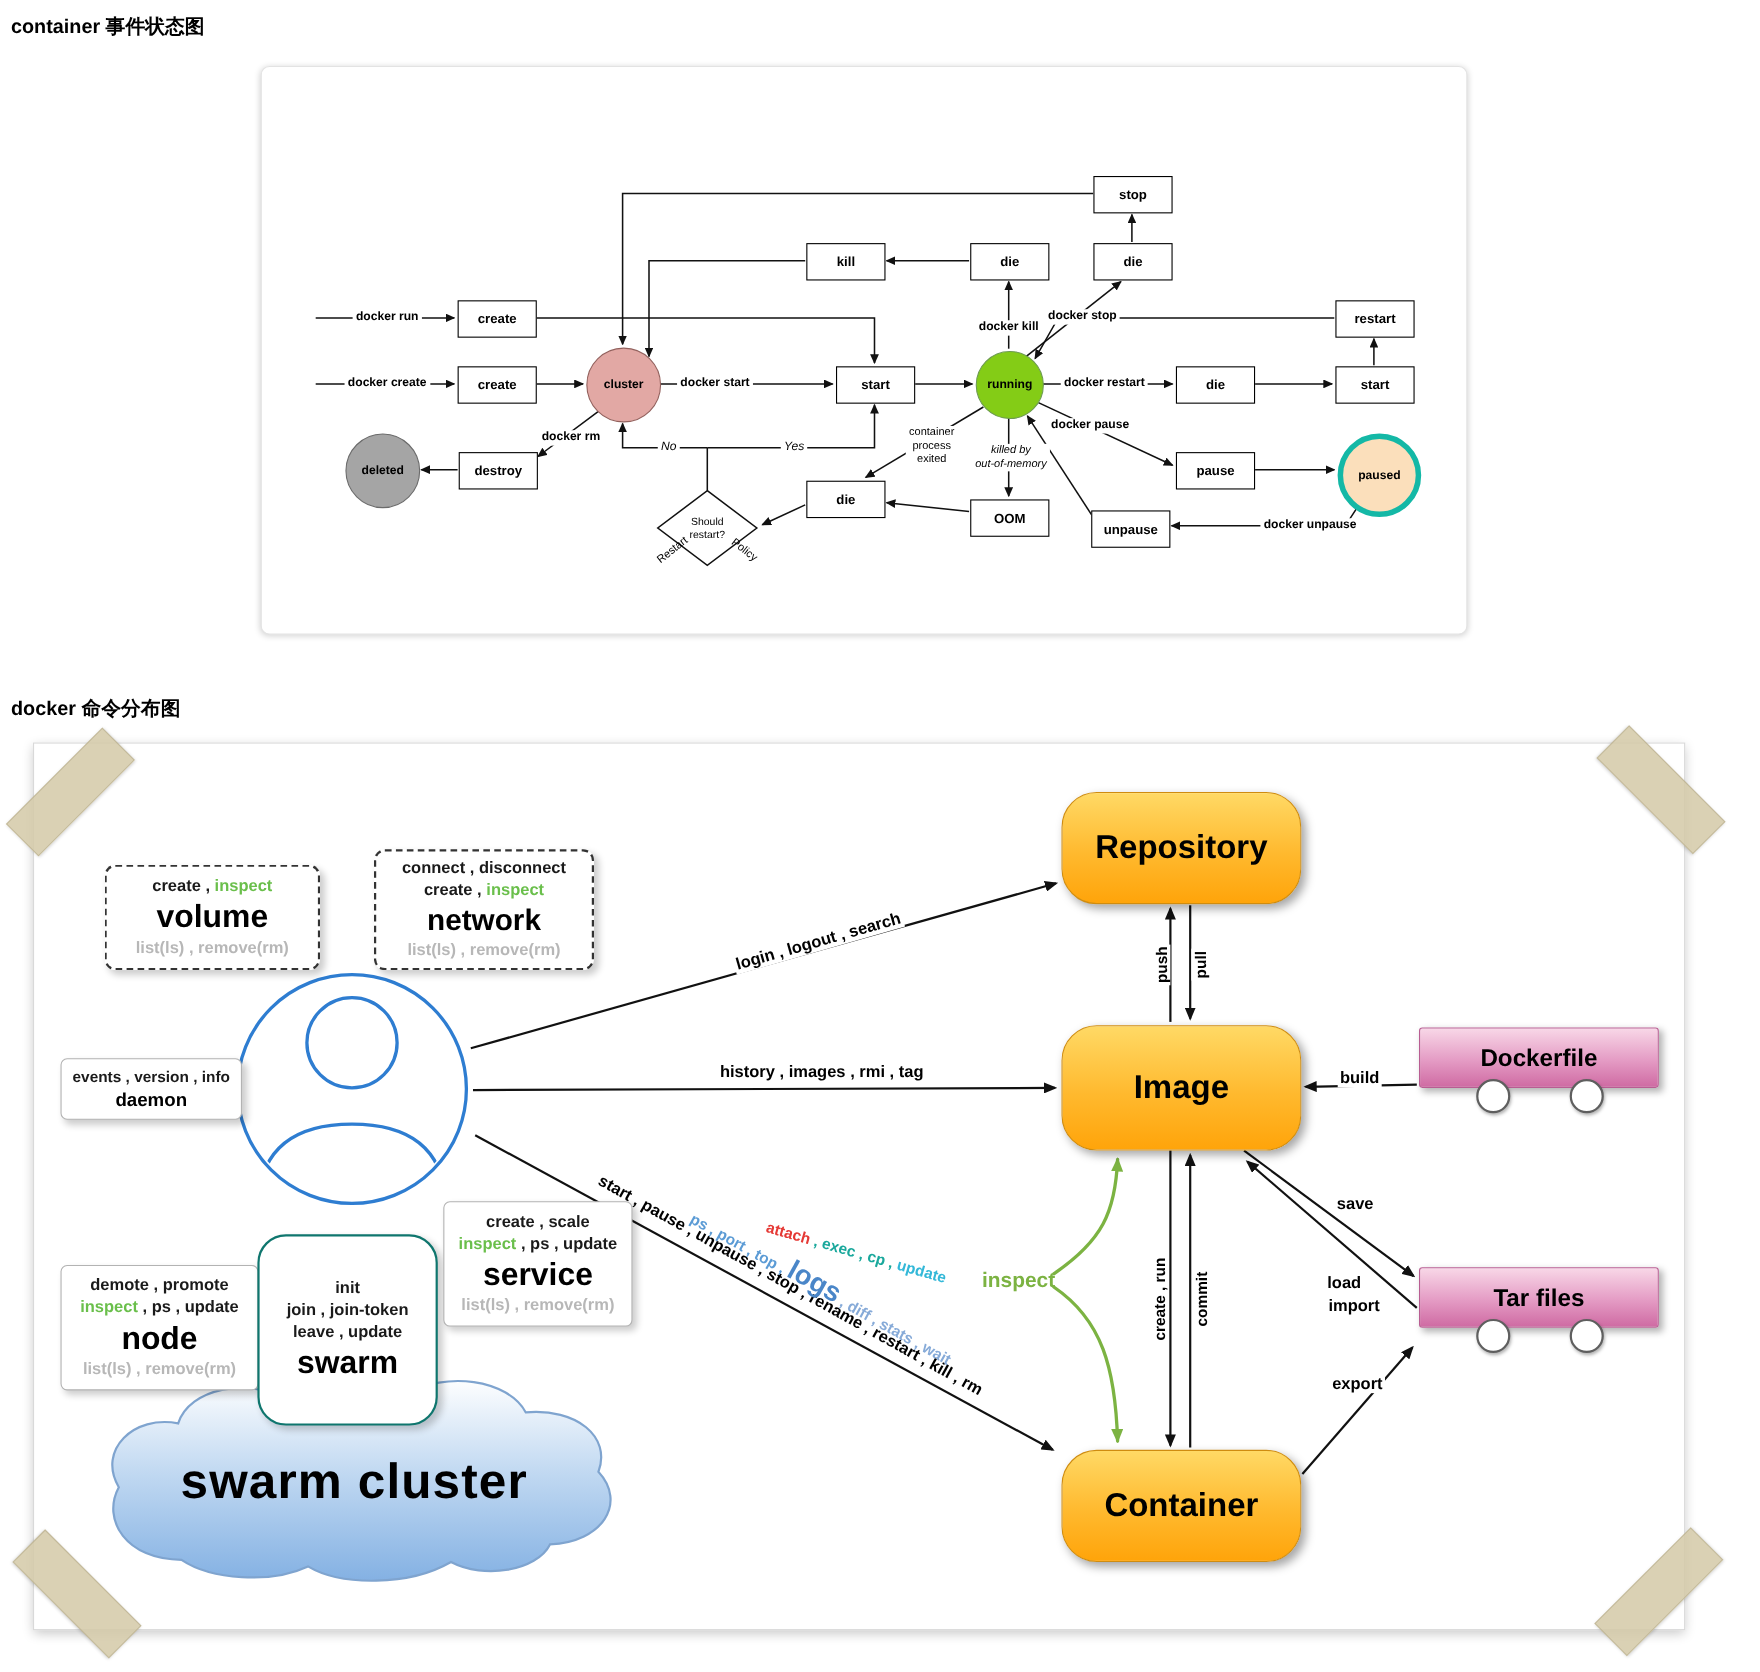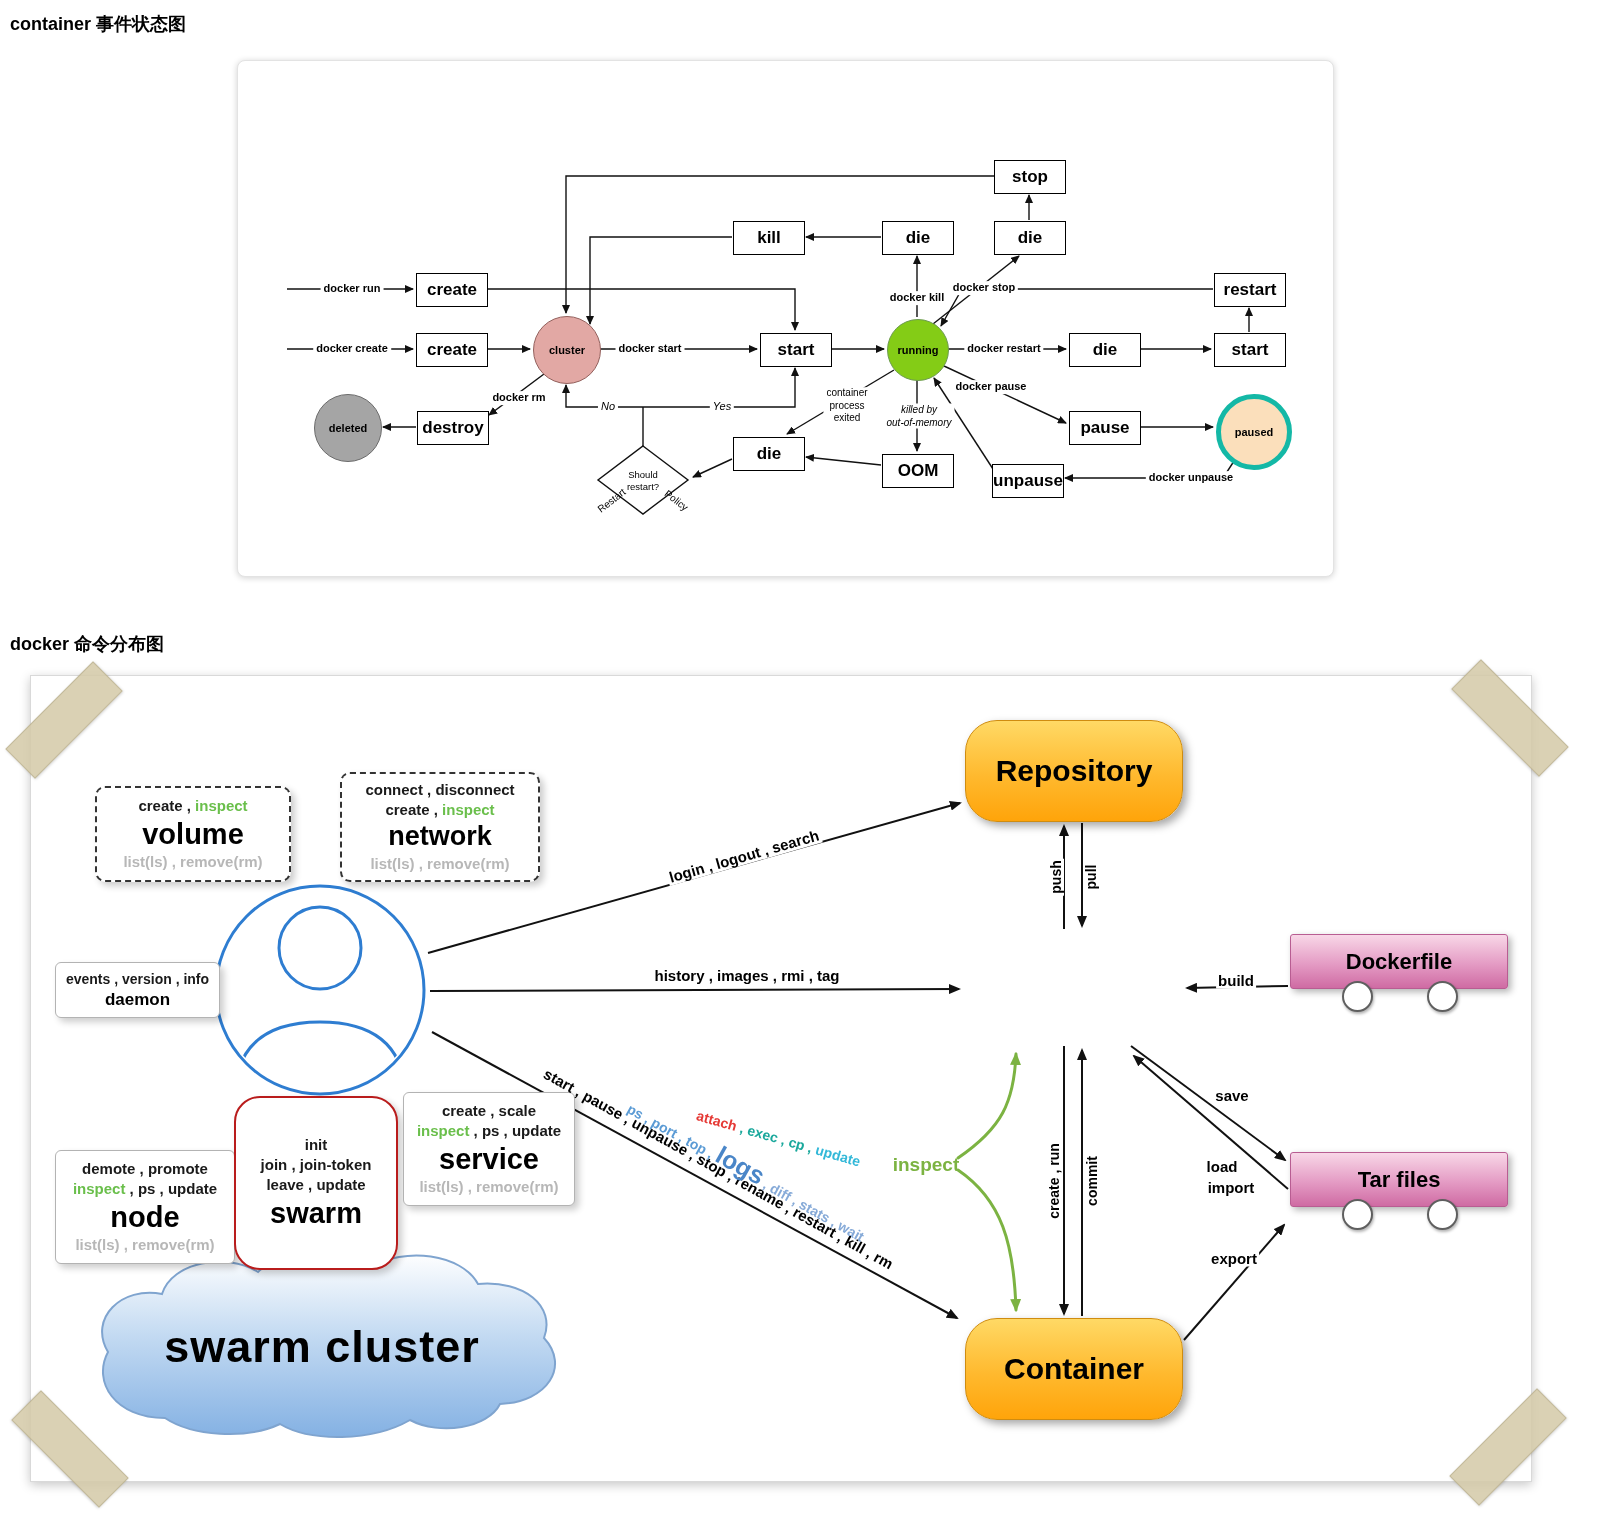--- a/index.html
+++ b/index.html
@@ -10,39 +10,39 @@
   #card1 { left:237px; top:60px; width:1095px; height:515px; border:1px solid #e3e3e3;
            border-radius:8px; box-shadow:0 1px 6px rgba(0,0,0,0.18); }
   #card2 { left:30px; top:675px; width:1500px; height:805px; border:1px solid #d9d9d9;
            box-shadow:0 3px 10px rgba(0,0,0,0.22); }
   .tape { position:absolute; width:122px; height:40px; background:rgba(212,201,167,0.85);
           border:1px solid rgba(160,150,115,0.4); box-shadow:0 1px 3px rgba(0,0,0,0.18); }
   .overlay { position:absolute; left:0; top:0; pointer-events:none; }
 
   
   .sbox { position:absolute; width:70px; height:32px; background:#fff; border:1px solid #000;
-          display:flex; align-items:center; justify-content:center; font-size:17px; font-weight:600; }
+          display:flex; align-items:center; justify-content:center; font-size:12px; font-weight:600; }
   .scircle { position:absolute; border-radius:50%; display:flex; align-items:center;
              justify-content:center; font-size:11px; font-weight:600; }
   #st-stopped { left:533px; top:316px; width:66px; height:66px; background:#e2a8a4; border:1px solid #93615d; }
   #st-running { left:887px; top:319px; width:60px; height:60px; background:#84cc16; border:1px solid #6d9b51; }
   #st-paused  { left:1216px; top:394px; width:66px; height:66px; background:#fbdfbb; border:5px solid #14b8a6; }
   #st-deleted { left:314px; top:394px; width:66px; height:66px; background:#a5a5a5; border:1px solid #6b6b6b; }
   .elabel { position:absolute; transform:translate(-50%,-50%); background:#fff; padding:0 3px;
             font-size:11px; font-weight:bold; white-space:nowrap; line-height:1.25; }
   .elabel.it { font-style:italic; font-weight:normal; }
   .elabel.ml { white-space:pre-line; text-align:center; font-weight:normal; font-size:10px; }
   .elabel.rot { background:#fff0; padding:0; font-weight:normal; font-size:10px; }
 
   
   .cmdbox { position:absolute; background:#fff; display:flex; flex-direction:column; align-items:center;
             justify-content:center; text-align:center; box-shadow:4px 4px 7px rgba(0,0,0,0.2); }
   .cmdbox.dashed { border:2px dashed #333; border-radius:10px; }
   .cmdbox.solid  { border:1px solid #b3b3b3; border-radius:6px; }
-  .cmdbox.swarmb { border:2px solid #b91c1c; border-radius:26px; }
+  .cmdbox.swarmb { border:2px solid #0f766e; border-radius:26px;margin-top:26px; }
   .cl { font-size:15px; font-weight:bold; color:#1a1a1a; line-height:1.35; white-space:nowrap; }
   .cname { font-size:29px; font-weight:bold; line-height:1.25; }
   .green { color:#6abf4b; }
   .graytxt { color:#b7b7b7; }
   .bigbox { position:absolute; display:flex; align-items:center; justify-content:center;
             border-radius:32px; font-size:30px; font-weight:bold;
             background:linear-gradient(180deg,#ffd965 0%,#ffb92e 55%,#ffa40a 100%);
             border:1px solid #cf8c10; box-shadow:4px 4px 9px rgba(0,0,0,0.35); }
   .pinkbox { position:absolute; display:flex; align-items:center; justify-content:center;
              font-size:22px; font-weight:bold; border-radius:3px;
@@ -240,20 +240,21 @@
   <div class="cmdbox solid" style="left:403px;top:1092px;width:170px;height:112px">
     <div class="cl">create , scale</div>
     <div class="cl"><span class="green">inspect</span><span> , ps , update</span></div>
     <div class="cname">service</div>
     <div class="cl graytxt">list(ls) , remove(rm)</div>
   </div>
 
   <div class="cloudtxt" style="left:322px;top:1347px">swarm cluster</div>
 
   <div class="bigbox" style="left:965px;top:720px;width:216px;height:100px">Repository</div>
+  <div class="bigbox" style="left:965px;top:932px;width:216px;height:112px">Image</div>
   <div class="bigbox" style="left:965px;top:1318px;width:216px;height:100px">Container</div>
 
   <div class="pinkbox" style="left:1290px;top:934px;width:216px;height:53px">Dockerfile</div>
   <div class="wheel" style="left:1342px;top:981px"></div>
   <div class="wheel" style="left:1427px;top:981px"></div>
 
   <div class="pinkbox" style="left:1290px;top:1152px;width:216px;height:53px">Tar files</div>
   <div class="wheel" style="left:1342px;top:1199px"></div>
   <div class="wheel" style="left:1427px;top:1199px"></div>
 

